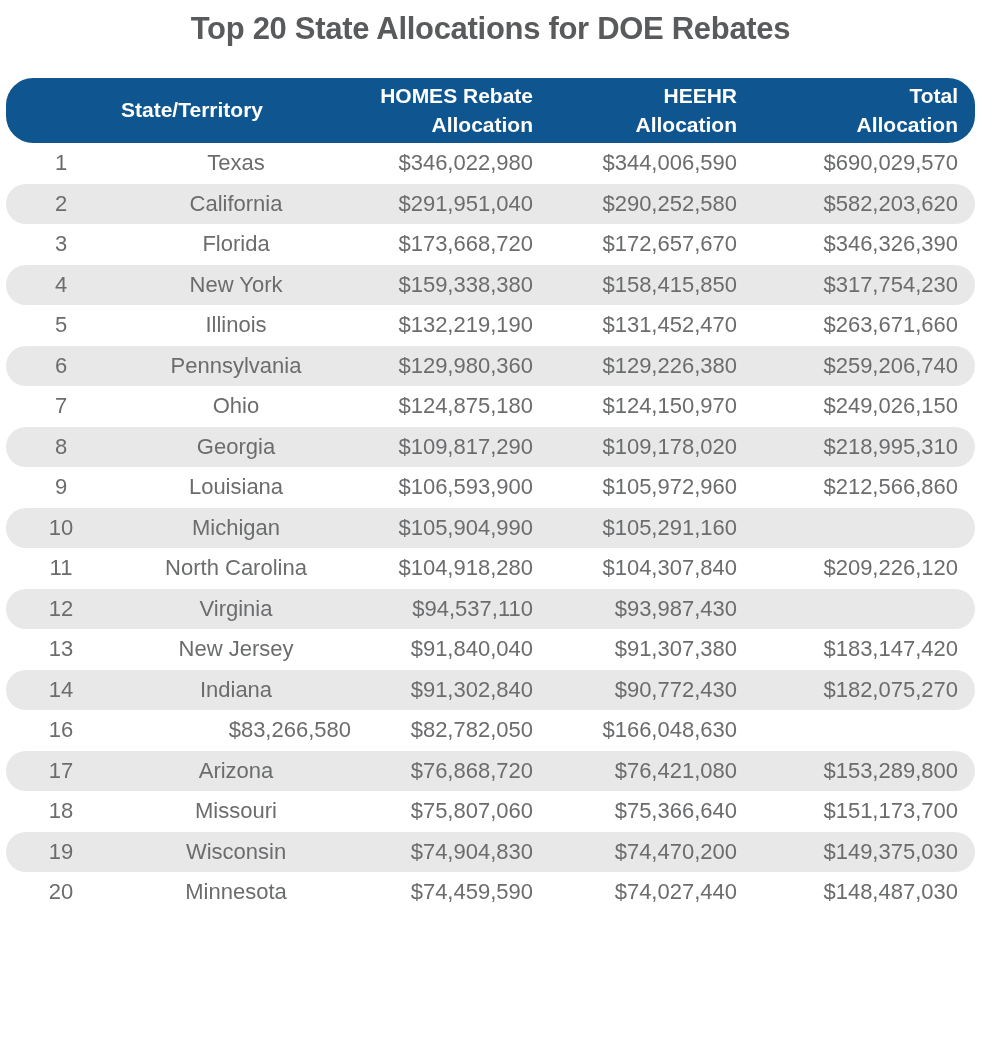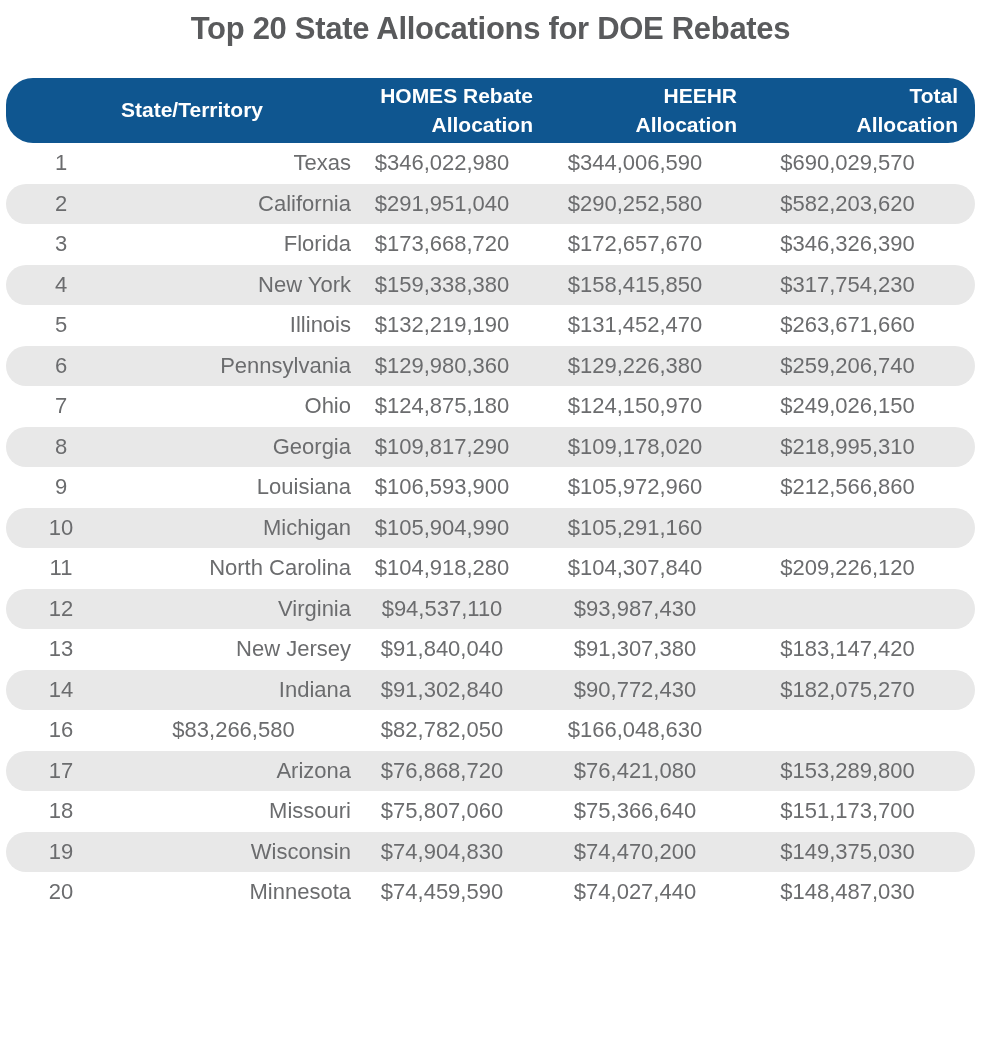--- a/index.html
+++ b/index.html
@@ -48,22 +48,22 @@
   .h-rank { text-align: center; }
   .h-state { text-align: left; padding-left: 5px; }
   .h-num { text-align: right; }
   .body-row {
     height: 40.5px;
     font-size: 22px;
     color: #6B6C6E;
   }
   .body-row:nth-child(even) { background: #E8E8E8; }
   .cell-rank { text-align: center; }
-  .cell-state { text-align: right; padding-left: 5px; }
-  .cell-num { text-align: center; font-variant-numeric: tabular-nums; }
+  .cell-state { text-align: center; padding-left: 5px; }
+  .cell-num { text-align: right; font-variant-numeric: tabular-nums; }
   .source-note {
     position: absolute;
     left: 28px;
     top: 1001px;
     font-size: 20px;
     color: #77787B;
   }
   .logo { position: absolute; left: 0; top: 0; width: 100%; height: 100%; pointer-events: none; }
   .diamond { position: absolute; }
   .diamond-large {

